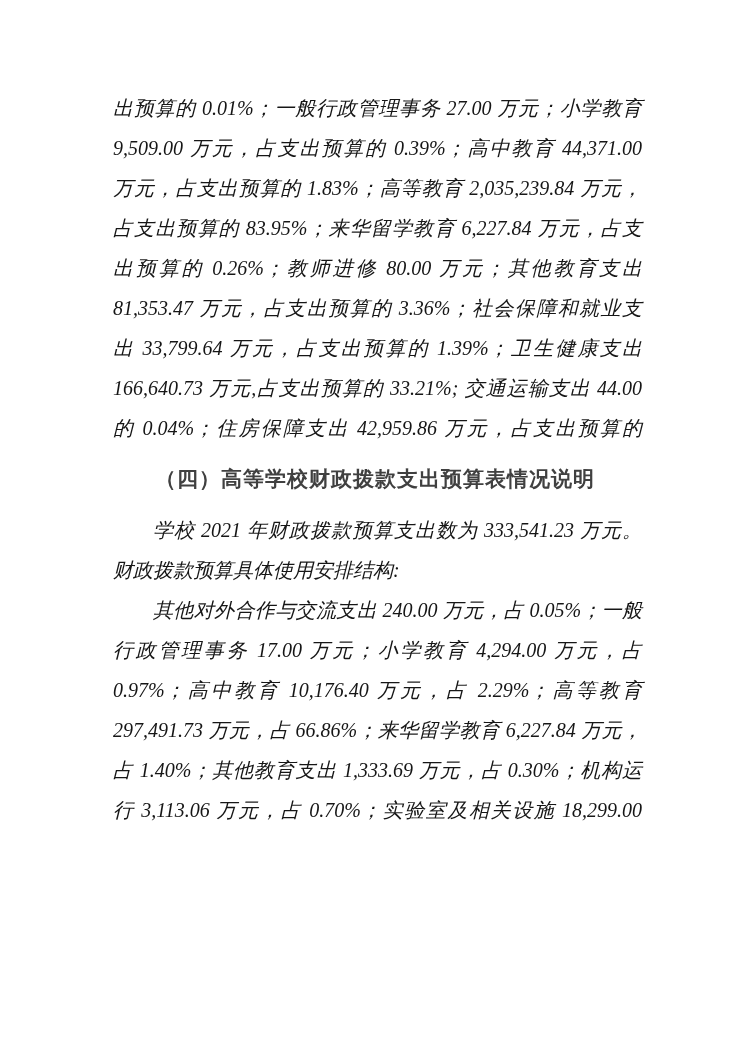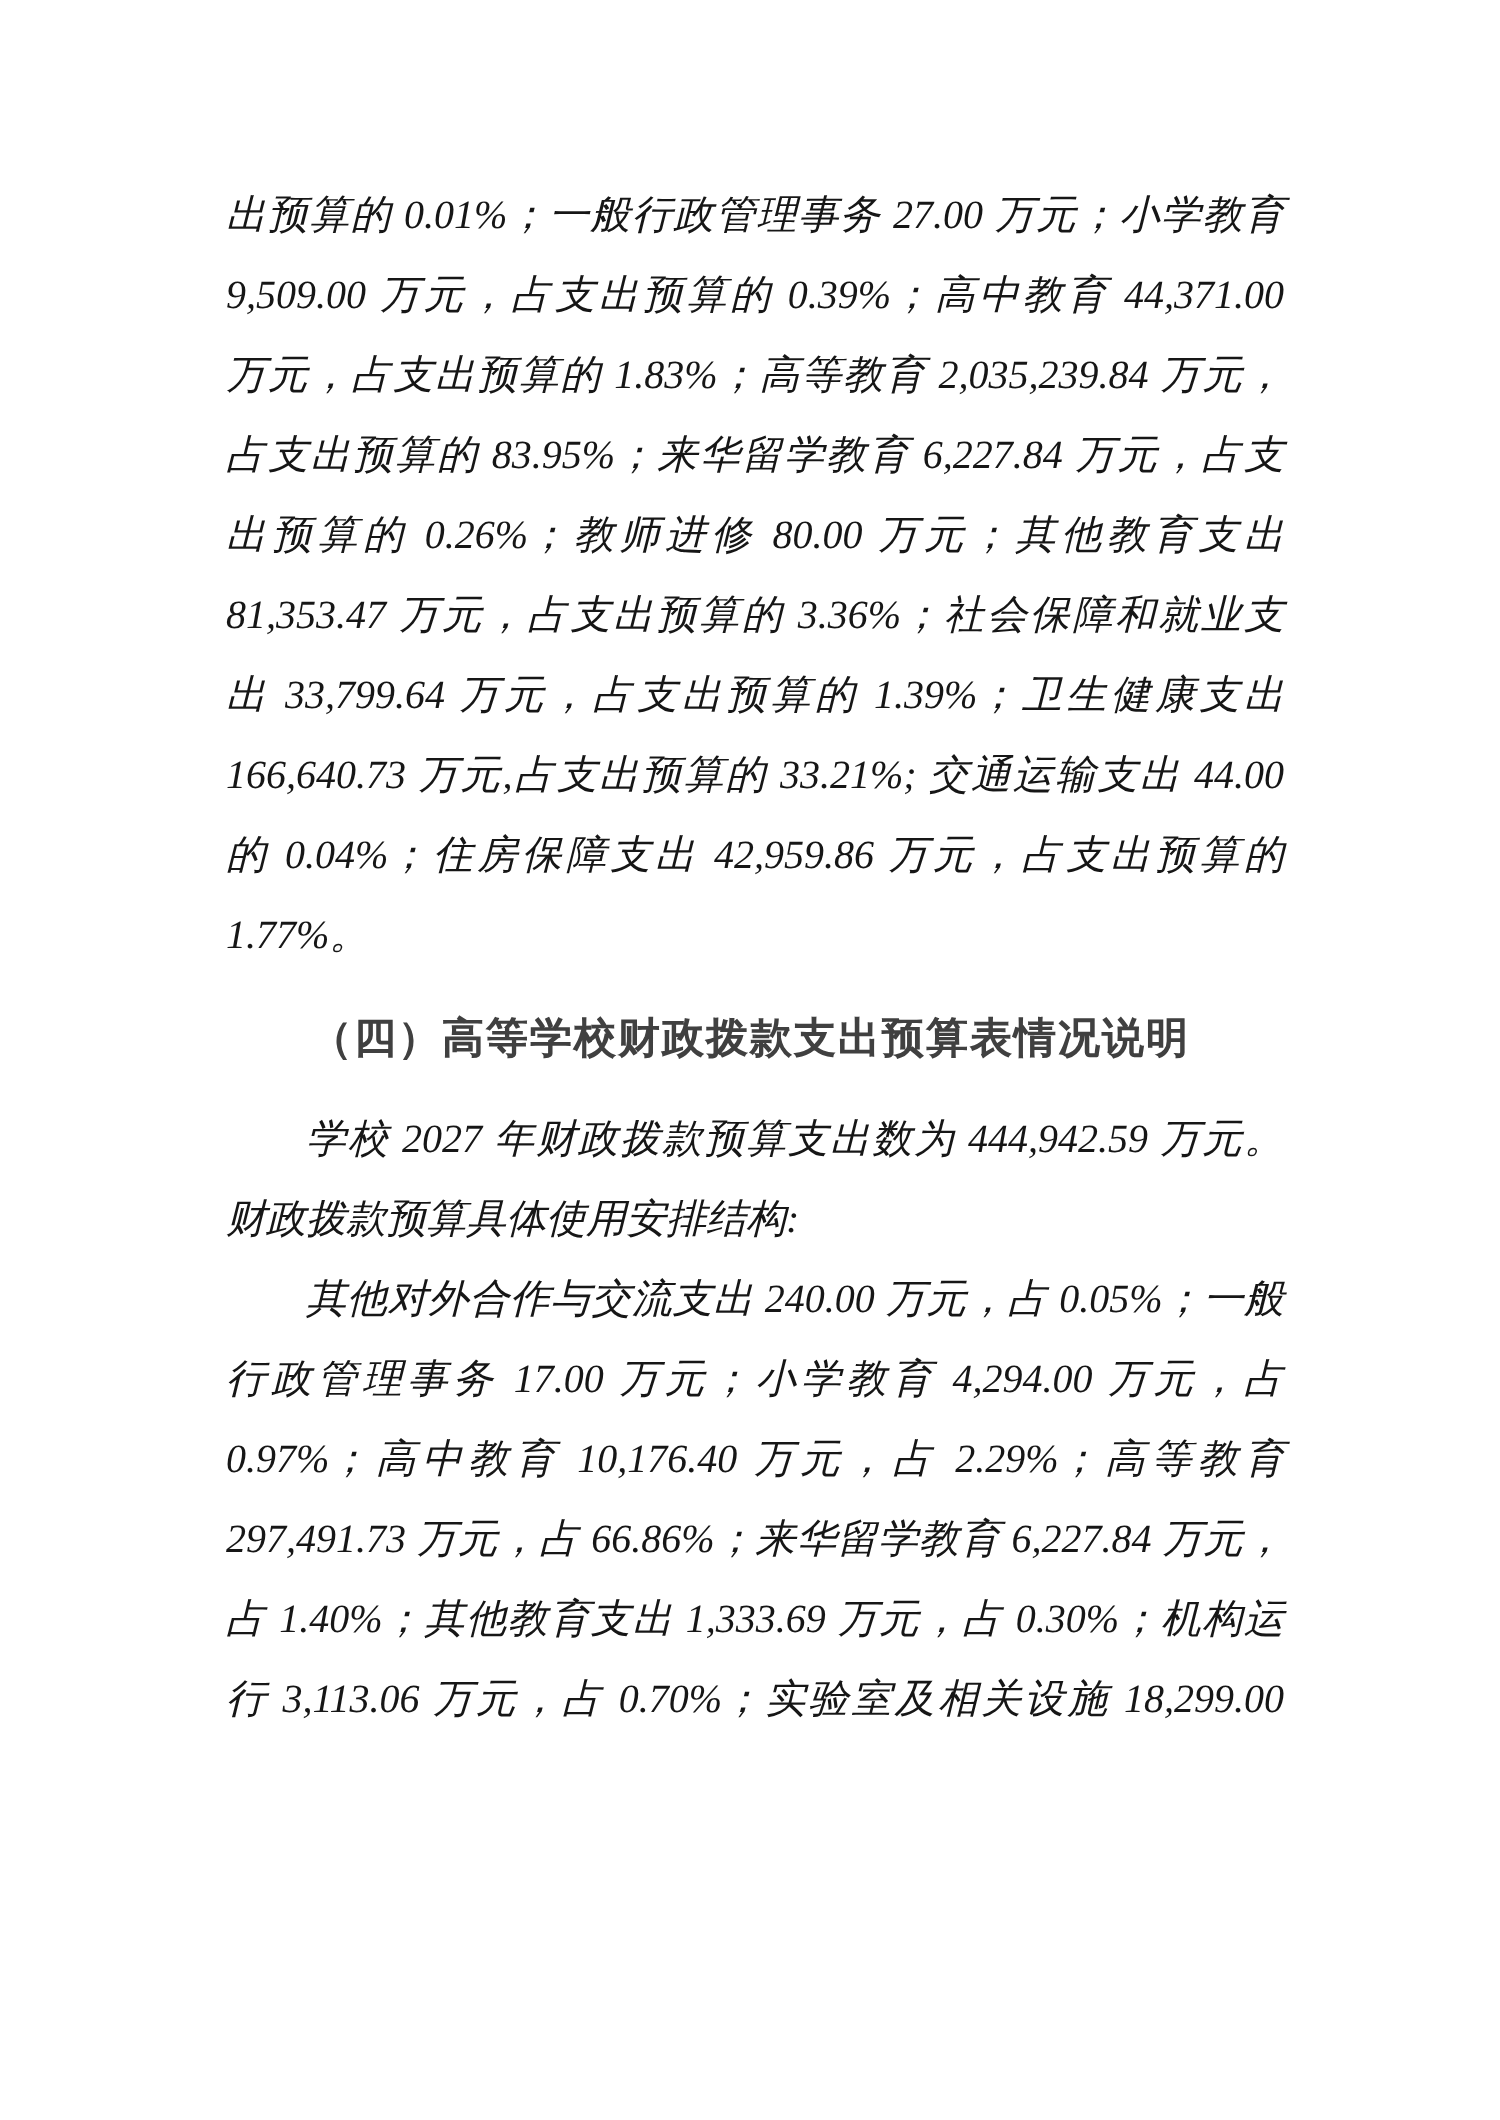--- a/index.html
+++ b/index.html
@@ -61,27 +61,26 @@
     <div class="para">
         <div class="line">出预算的 0.01%；一般行政管理事务 27.00 万元；小学教育</div>
         <div class="line">9,509.00 万元，占支出预算的 0.39%；高中教育 44,371.00</div>
         <div class="line">万元，占支出预算的 1.83%；高等教育 2,035,239.84 万元，</div>
         <div class="line">占支出预算的 83.95%；来华留学教育 6,227.84 万元，占支</div>
         <div class="line">出预算的 0.26%；教师进修 80.00 万元；其他教育支出</div>
         <div class="line">81,353.47 万元，占支出预算的 3.36%；社会保障和就业支</div>
         <div class="line">出 33,799.64 万元，占支出预算的 1.39%；卫生健康支出</div>
         <div class="line">166,640.73 万元,占支出预算的 33.21%; 交通运输支出 44.00</div>
         <div class="line">的 0.04%；住房保障支出 42,959.86 万元，占支出预算的</div>
-        <div class="line line-last">1.77%。</div>
       </div>
 
     <h2 class="heading">（四）高等学校财政拨款支出预算表情况说明</h2>
 
     <div class="para indented">
-        <div class="line">学校 2027 年财政拨款预算支出数为 444,942.59 万元。</div>
+        <div class="line">学校 2021 年财政拨款预算支出数为 333,541.23 万元。</div>
         <div class="line line-last">财政拨款预算具体使用安排结构:</div>
       </div>
 
     <div class="para indented">
         <div class="line">其他对外合作与交流支出 240.00 万元，占 0.05%；一般</div>
         <div class="line">行政管理事务 17.00 万元；小学教育 4,294.00 万元，占</div>
         <div class="line">0.97%；高中教育 10,176.40 万元，占 2.29%；高等教育</div>
         <div class="line">297,491.73 万元，占 66.86%；来华留学教育 6,227.84 万元，</div>
         <div class="line">占 1.40%；其他教育支出 1,333.69 万元，占 0.30%；机构运</div>
         <div class="line">行 3,113.06 万元，占 0.70%；实验室及相关设施 18,299.00</div>

